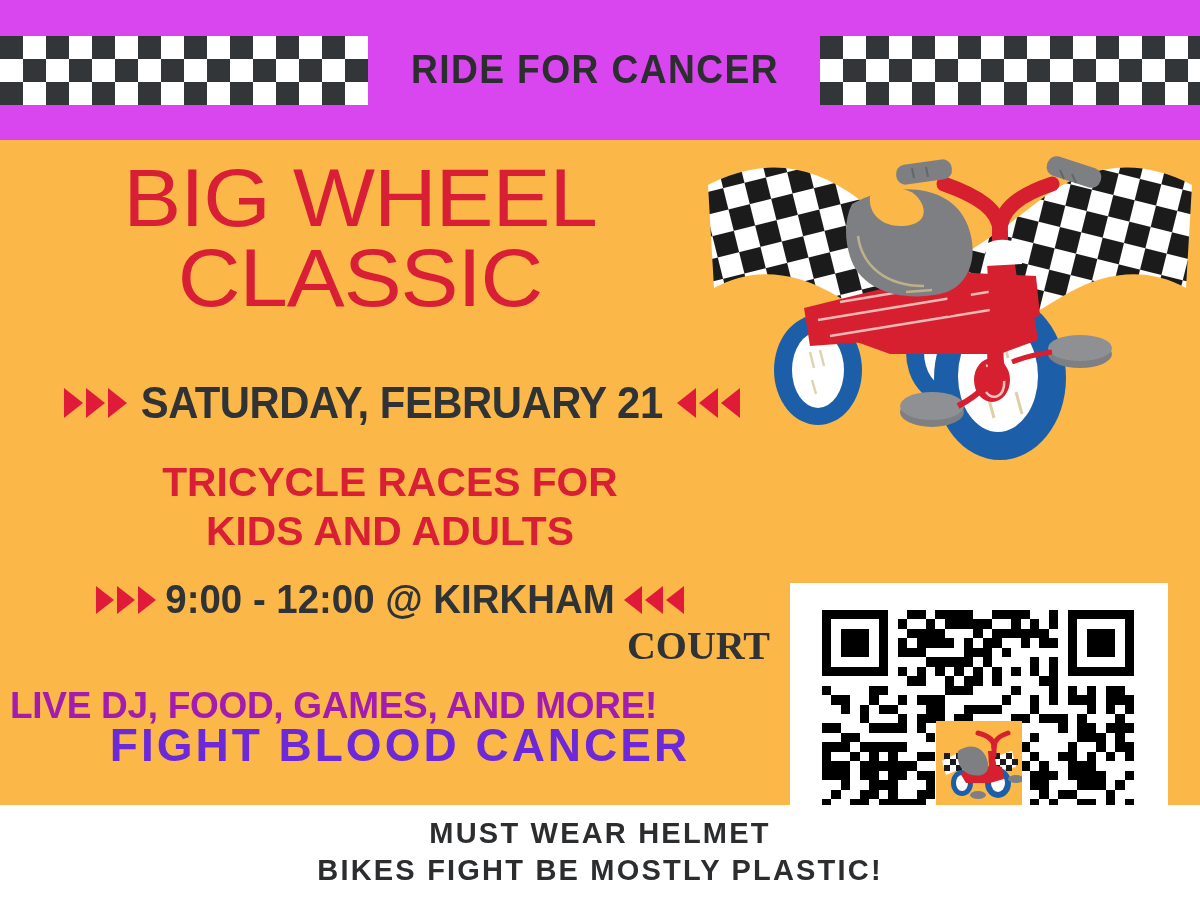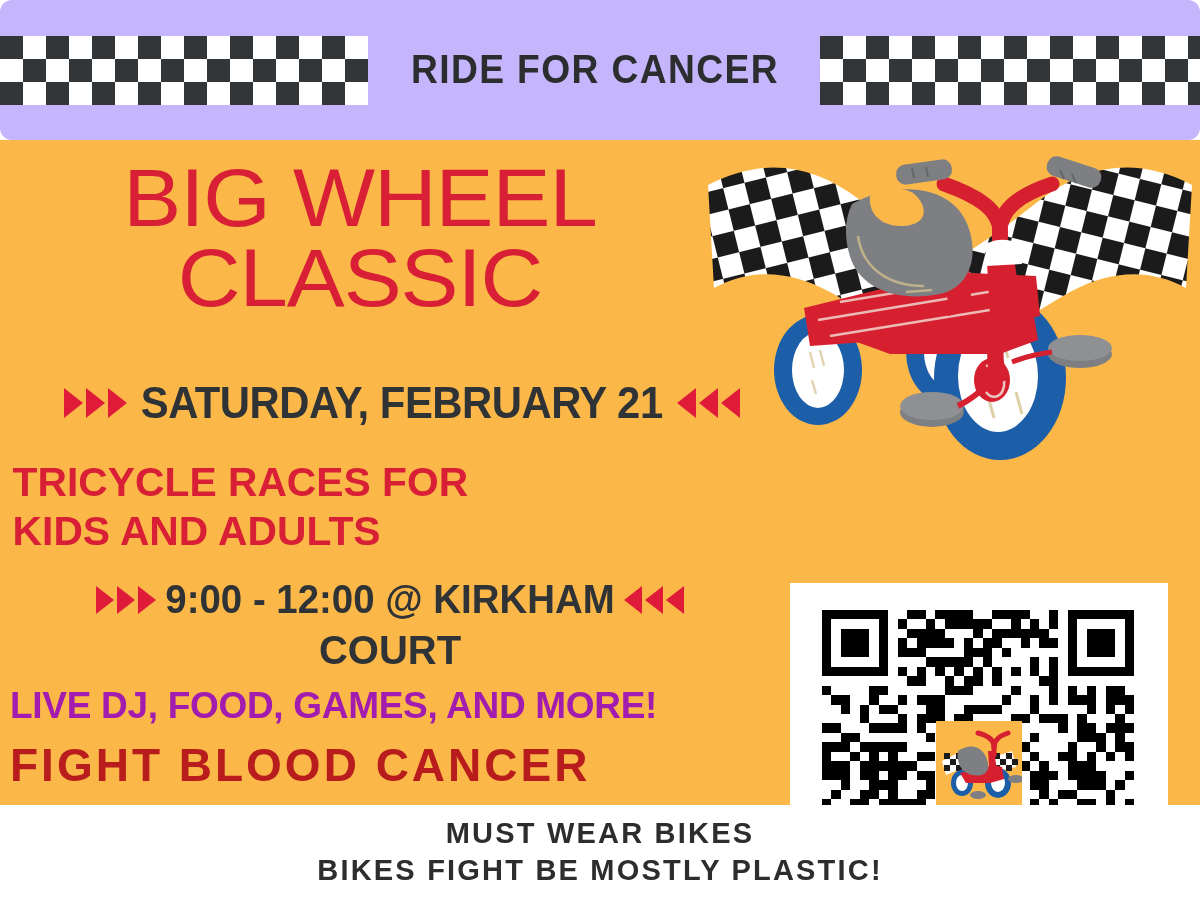--- a/index.html
+++ b/index.html
@@ -14,22 +14,21 @@
     overflow: hidden;
     position: relative;
   }
 
   
   .header {
     position: absolute;
     left: 0; top: 0;
     width: 1200px;
     height: 140px;
-    background: #c4b5fd;
-    border-radius: 12px;
+    background: #d946ef;
   }
   .checker {
     position: absolute;
     top: 36px;
     height: 69px;
   }
   .checker-left  { left: 0px;   width: 372px; }
   .checker-right { left: 820px; width: 380px; }
   .checker-row {
     display: flex;
@@ -116,21 +115,21 @@
   .tri.left  { border-right: 19px solid #e01b39; }
   .tri.sm { border-top-width: 14px; border-bottom-width: 14px; }
   .tri.sm.right { border-left-width: 18px; }
   .tri.sm.left  { border-right-width: 18px; }
 
   .subhead {
     position: absolute;
     left: 20px;
     top: 318px;
     width: 740px;
-    text-align: left;
+    text-align: center;
     color: #d81f35;
     font-size: 40px;
     font-weight: bold;
     line-height: 1.22em;
     letter-spacing: 0px;
   }
   .subhead span { display: block; transform: scaleX(1.02); }
 
   .timeline-wrap {
     position: absolute;
@@ -144,48 +143,48 @@
     align-items: center;
     justify-content: center;
     gap: 0;
     color: #2f3336;
     font-size: 40px;
     font-weight: bold;
     white-space: nowrap;
   }
   .timerow .txt { transform: scaleX(0.96); }
   .courtline {
-    margin-top: 6px;
     color: #2f3336;
     font-size: 40px;
     font-weight: bold;
-    text-align: center;
+    text-align: right;
+    font-family: Liberation Serif, serif;
   }
 
   .perks {
     position: absolute;
     left: 10px;
     top: 545px;
     width: 780px;
     text-align: left;
     color: #a21caf;
     font-size: 37px;
     font-weight: bold;
     letter-spacing: -0.3px;
     white-space: nowrap;
   }
   .perks span { display: inline-block; transform: scaleX(1.0); }
 
   .fightline {
     position: absolute;
     left: 10px;
-    top: 598px;
+    top: 578px;
     width: 780px;
-    text-align: left;
-    color: #b91c1c;
+    text-align: center;
+    color: #6d28d9;
     font-size: 46px;
     font-weight: bold;
     letter-spacing: 3px;
   }
 
   
   .trike-area {
     position: absolute;
     left: 700px;
     top: 0px;
@@ -1085,15 +1084,15 @@
         <path d="M58,26 L58,34" stroke="#d6202f" stroke-width="5" stroke-linecap="round"></path>
         <path d="M22,30 C34,22 48,24 52,42 C54,52 46,56 36,54 C26,52 20,42 22,30 Z" fill="#7d7f83"></path>
         <ellipse cx="42" cy="74" rx="8" ry="4" fill="#7d7f83"></ellipse>
         <ellipse cx="80" cy="58" rx="8" ry="4" fill="#7d7f83"></ellipse>
       </svg>
     </div>
   </div>
 </div>
 
 <div class="footer">
-  <div>MUST WEAR BIKES</div>
+  <div>MUST WEAR HELMET</div>
   <div>BIKES FIGHT BE MOSTLY PLASTIC!</div>
 </div>
 
 </body></html>

